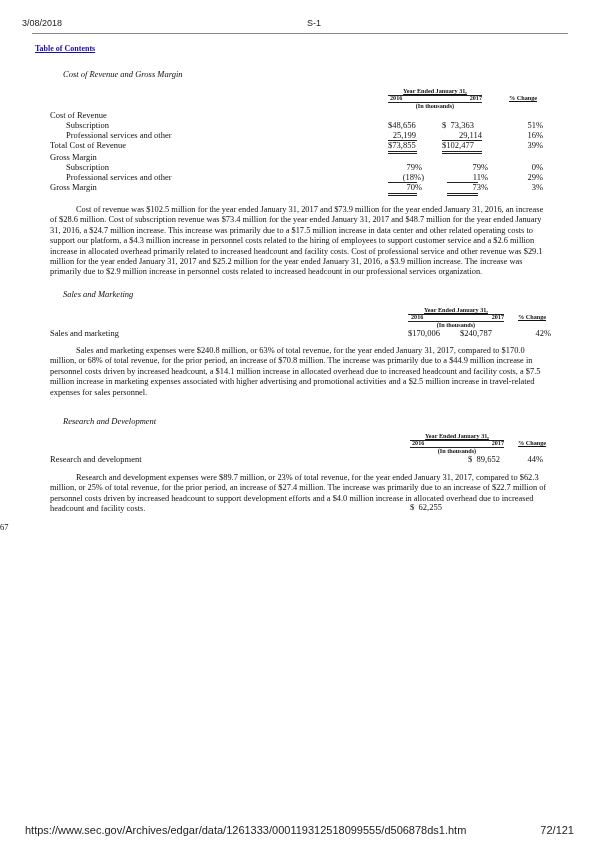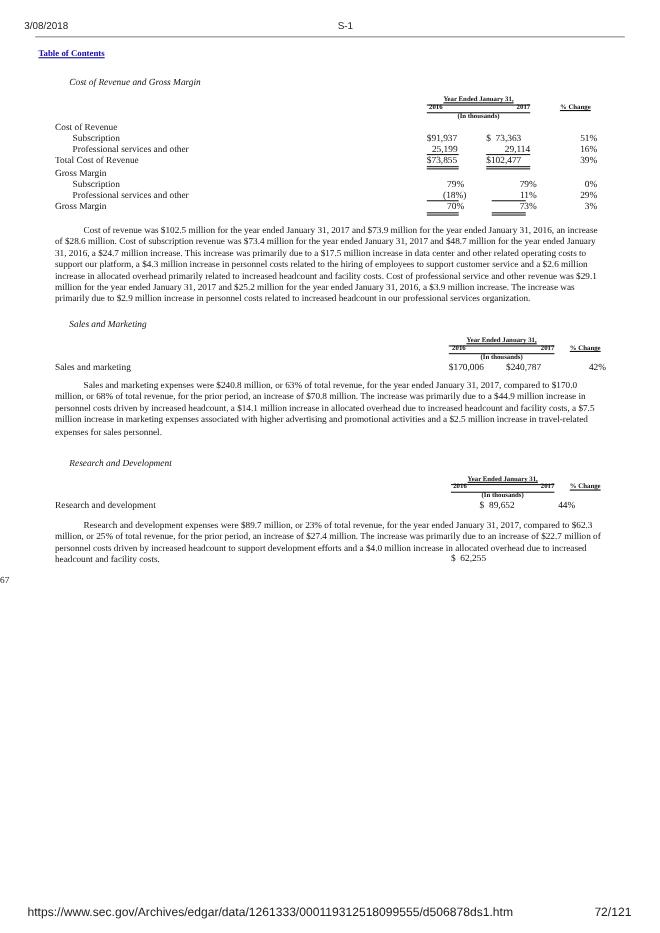--- a/index.html
+++ b/index.html
@@ -47,21 +47,21 @@
   <div class="hline" style="left:388px; top:95px; width:94px;"></div>
   <div class="abs hd" style="left:390px; top:93px;">2016</div>
   <div class="abs hd r" style="left:440px; top:93px; width:42px;">2017</div>
   <div class="hline" style="left:388px; top:102px; width:94px;"></div>
   <div class="abs hd c" style="left:388px; top:101px; width:94px;">(In thousands)</div>
   <div class="abs hd ul" style="left:509px; top:93px;">% Change</div>
 
   <div class="abs" style="left:50px; top:110px;">Cost of Revenue</div>
 
   <div class="abs" style="left:66px; top:120px;">Subscription</div>
-  <div class="abs" style="left:388px; top:120px;">$91,937</div>
+  <div class="abs" style="left:388px; top:120px;">$48,656</div>
   <div class="abs" style="left:442px; top:120px; white-space:pre;">$  73,363</div>
   <div class="abs r" style="left:510px; top:120px; width:33px;">51%</div>
 
   <div class="abs" style="left:66px; top:130px;">Professional services and other</div>
   <div class="abs r" style="left:388px; top:130px; width:28px;">25,199</div>
   <div class="abs r" style="left:442px; top:130px; width:40px;">29,114</div>
   <div class="abs r" style="left:510px; top:130px; width:33px;">16%</div>
   <div class="hline" style="left:388px; top:140px; width:29px;"></div>
   <div class="hline" style="left:442px; top:140px; width:40px;"></div>
 
@@ -121,22 +121,22 @@
   <div class="abs hd ul c" style="left:410px; top:431px; width:94px;">Year Ended January 31,</div>
   <div class="hline" style="left:410px; top:440px; width:94px;"></div>
   <div class="abs hd" style="left:412px; top:438px;">2016</div>
   <div class="abs hd r" style="left:460px; top:438px; width:44px;">2017</div>
   <div class="hline" style="left:410px; top:447px; width:94px;"></div>
   <div class="abs hd c" style="left:410px; top:446px; width:94px;">(In thousands)</div>
   <div class="abs hd ul" style="left:518px; top:438px;">% Change</div>
 
   <div class="abs" style="left:50px; top:454px;">Research and development</div>
   <div class="abs" style="left:410px; top:454px; white-space:pre;margin-top:48px;">$  62,255</div>
-  <div class="abs" style="left:436px; top:454px; white-space:pre;">$  89,652</div>
-  <div class="abs r" style="left:492px; top:454px; width:31px;">44%</div>
+  <div class="abs" style="left:468px; top:454px; white-space:pre;">$  89,652</div>
+  <div class="abs r" style="left:512px; top:454px; width:31px;">44%</div>
 </div>
 
 <p class="para" style="top:473px;">Research and development expenses were $89.7 million, or 23% of total revenue, for the year ended January 31, 2017, compared to $62.3 million, or 25% of total revenue, for the prior period, an increase of $27.4 million. The increase was primarily due to an increase of $22.7 million of personnel costs driven by increased headcount to support development efforts and a $4.0 million increase in allocated overhead due to increased headcount and facility costs.</p>
 
 <div class="pagenum">67</div>
 
 <div class="ftr ftr-url">https://www.sec.gov/Archives/edgar/data/1261333/000119312518099555/d506878ds1.htm</div>
 <div class="ftr ftr-page">72/121</div>
 
 </body></html>

